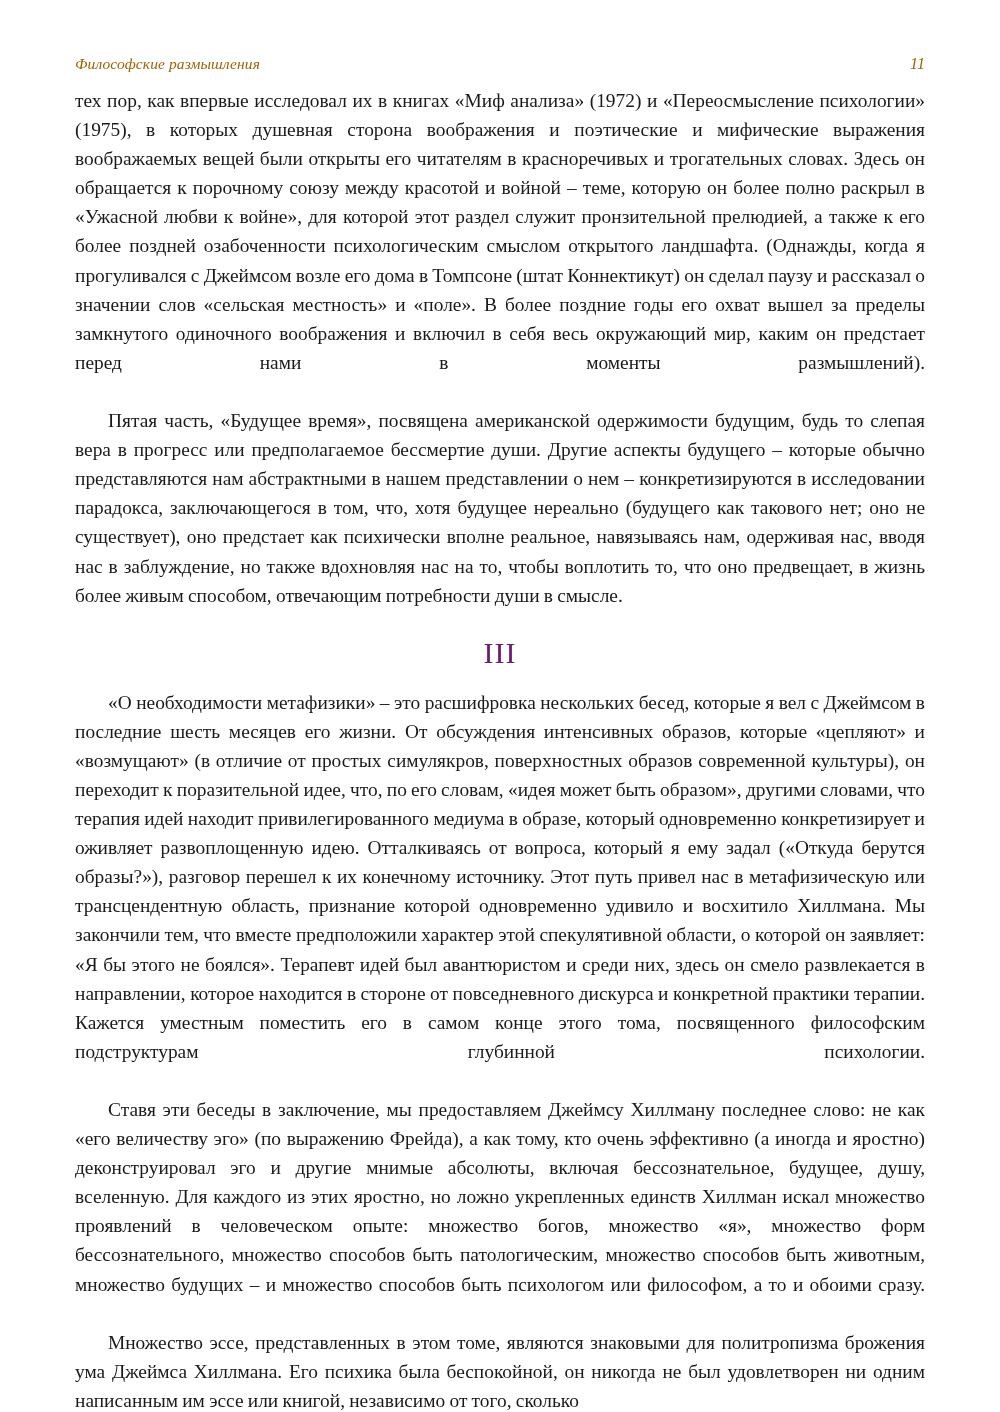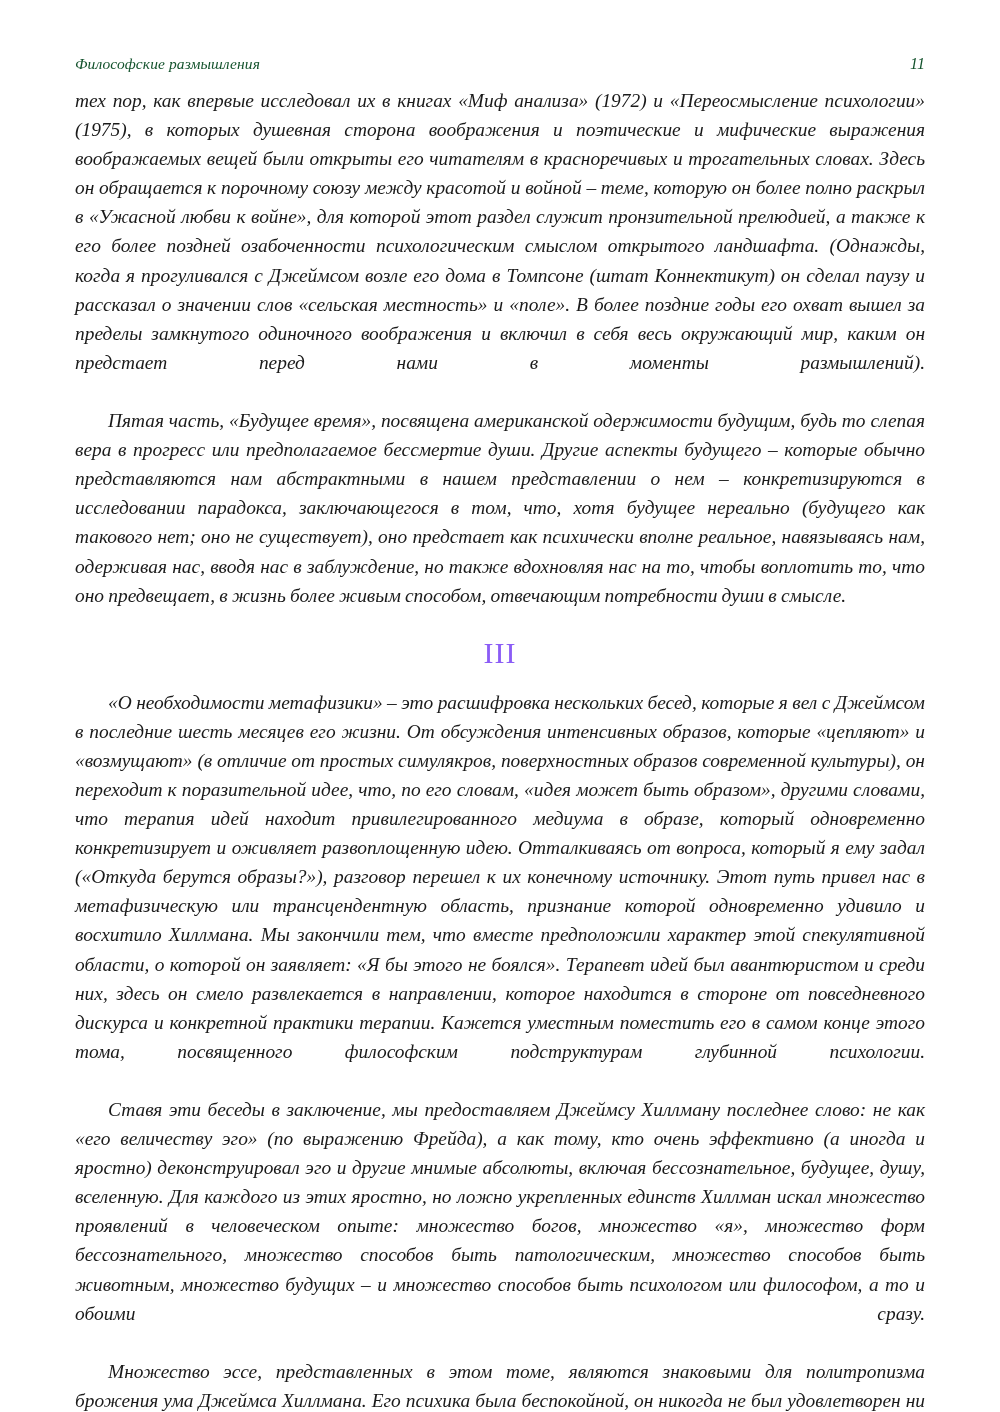--- a/index.html
+++ b/index.html
@@ -30,21 +30,21 @@
     left: 75px;
     right: 75px;
     top: 55px;
     height: 24px;
     display: flex;
     align-items: baseline;
     justify-content: space-between;
     font-style: italic;
     font-size: 15.5px;
     letter-spacing: 0.1px;
-    color: #14532d;
+    color: #a16207;
   }
   .running-head .head-title {
     white-space: nowrap;
   }
   .running-head .folio {
     font-size: 16px;
   }
 
   
   .text-block {
@@ -63,21 +63,20 @@
     text-indent: 0;
     hyphens: manual;
     -webkit-hyphens: manual;
     word-spacing: 0.2px;
   }
   p.para.indent {
     text-indent: 33px;
   }
   p.para.tight {
     word-spacing: -0.6px;
-    font-style: italic;
   }
 
   
   p.para::after {
     content: "";
     display: inline-block;
     width: 100%;
   }
   p.para.no-stretch::after {
     content: none;
@@ -85,21 +84,21 @@
 
   
   .section-numeral {
     margin: 0;
     text-align: center;
     font-size: 30px;
     line-height: 34px;
     padding-top: 26px;
     padding-bottom: 18px;
     letter-spacing: 1px;
-    color: #8b5cf6;
+    color: #701a75;
   }
 </style>
 </head>
 <body>
 
 <div class="page">
 
   <div class="running-head">
     <span class="head-title">Философские размышления</span>
     <span class="folio">11</span>

